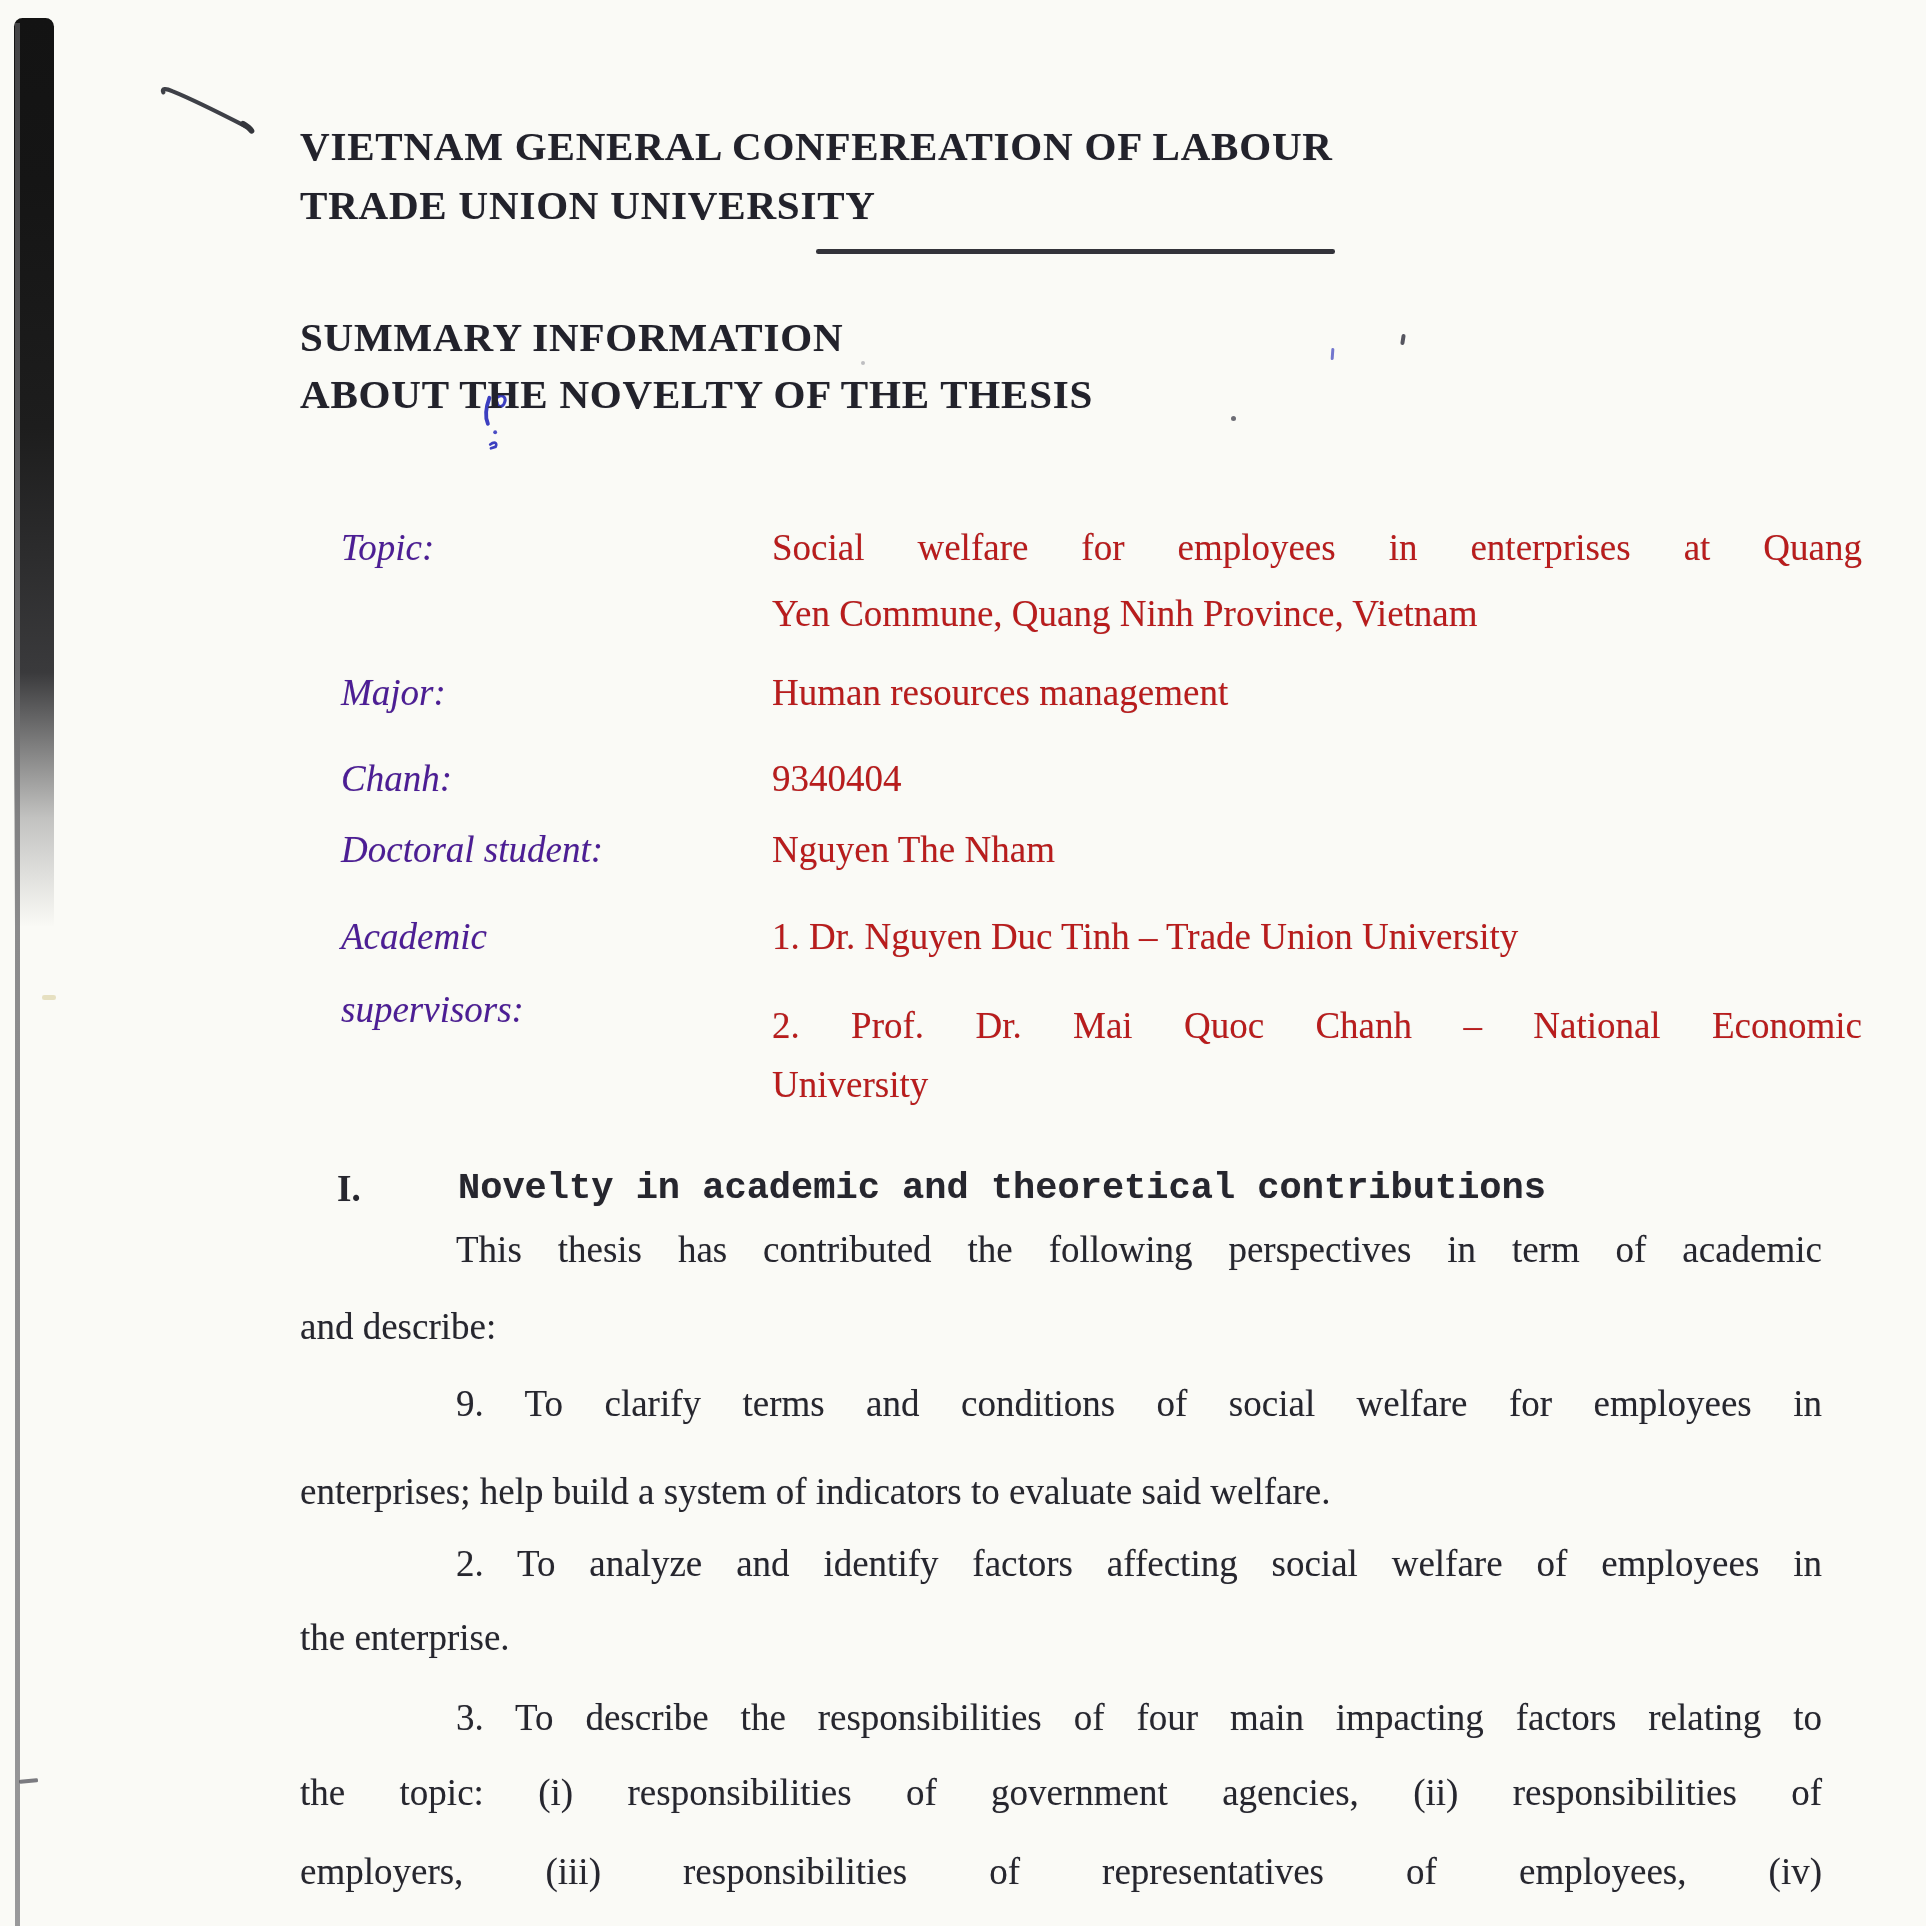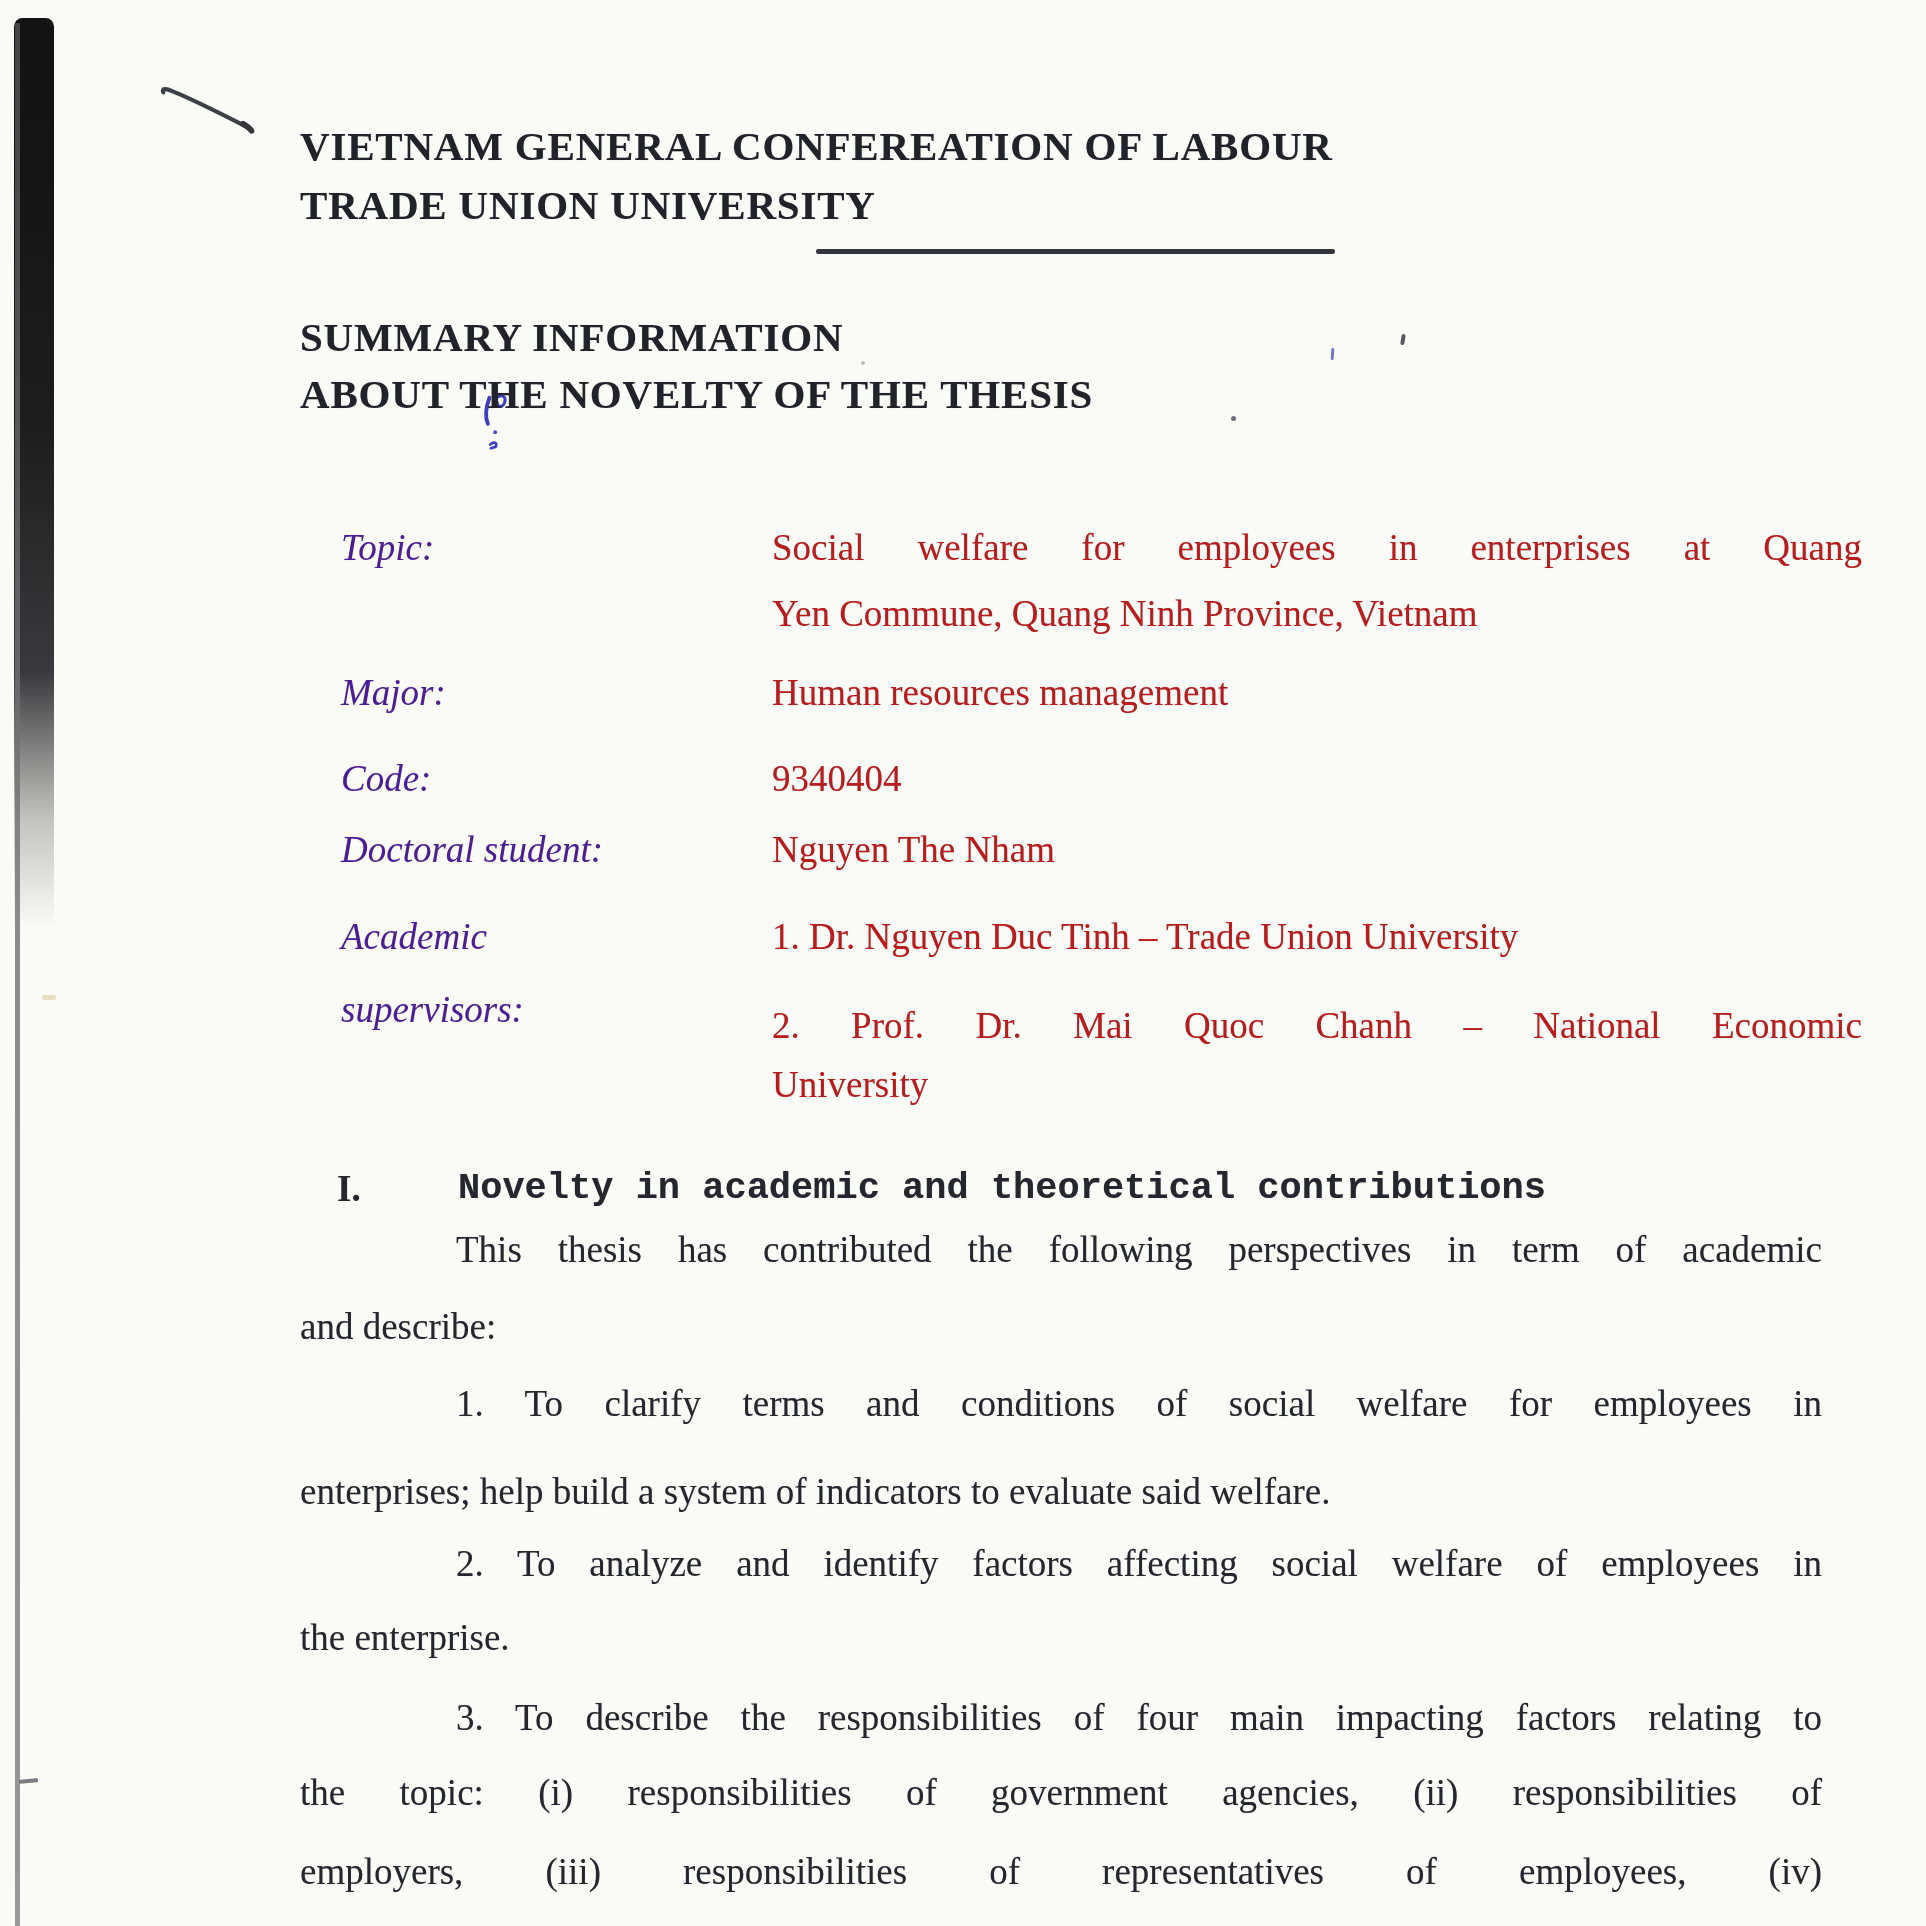--- a/index.html
+++ b/index.html
@@ -81,41 +81,41 @@
   </header>
 
   <section>
     <div class="tl lab" style="top:525px">Topic:</div>
     <div class="tl val wrap j" style="top:525px">Social welfare for employees in enterprises at Quang</div>
     <div class="tl val" style="top:591px">Yen Commune, Quang Ninh Province, Vietnam</div>
 
     <div class="tl lab" style="top:670px">Major:</div>
     <div class="tl val" style="top:670px">Human resources management</div>
 
-    <div class="tl lab" style="top:756px">Code:</div>
+    <div class="tl lab" style="top:756px">Chanh:</div>
     <div class="tl val" style="top:756px">9340404</div>
 
     <div class="tl lab" style="top:827px">Doctoral student:</div>
     <div class="tl val" style="top:827px">Nguyen The Nham</div>
 
     <div class="tl lab" style="top:914px">Academic</div>
     <div class="tl lab" style="top:987px">supervisors:</div>
     <div class="tl val" style="top:914px">1. Dr. Nguyen Duc Tinh – Trade Union University</div>
     <div class="tl val wrap j" style="top:1003px">2. Prof. Dr. Mai Quoc Chanh – National Economic</div>
     <div class="tl val" style="top:1062px">University</div>
   </section>
 
   <section>
     <div class="tl body" style="top:1166px;left:337px;width:116px;font-weight:700;">I.</div>
     <div class="tl body" style="top:1166px;left:458px;width:1364px;font-weight:700;font-family:Liberation Mono, monospace;">Novelty in academic and theoretical contributions</div>
 
     <div class="tl body wrap j ind" style="top:1227px">This thesis has contributed the following perspectives in term of academic</div>
     <div class="tl body" style="top:1304px">and describe:</div>
 
-    <div class="tl body wrap j ind" style="top:1381px">1. To clarify terms and conditions of social welfare for employees in</div>
+    <div class="tl body wrap j ind" style="top:1381px">9. To clarify terms and conditions of social welfare for employees in</div>
     <div class="tl body" style="top:1469px">enterprises; help build a system of indicators to evaluate said welfare.</div>
 
     <div class="tl body wrap j ind" style="top:1541px">2. To analyze and identify factors affecting social welfare of employees in</div>
     <div class="tl body" style="top:1615px">the enterprise.</div>
 
     <div class="tl body wrap j ind" style="top:1695px">3. To describe the responsibilities of four main impacting factors relating to</div>
     <div class="tl body wrap j" style="top:1770px">the topic: (i) responsibilities of government agencies, (ii) responsibilities of</div>
     <div class="tl body wrap j" style="top:1849px">employers, (iii) responsibilities of representatives of employees, (iv)</div>
     <div class="tl body wrap j" style="top:1926px">responsibilities of employees and the relationship between these entities in</div>
 

